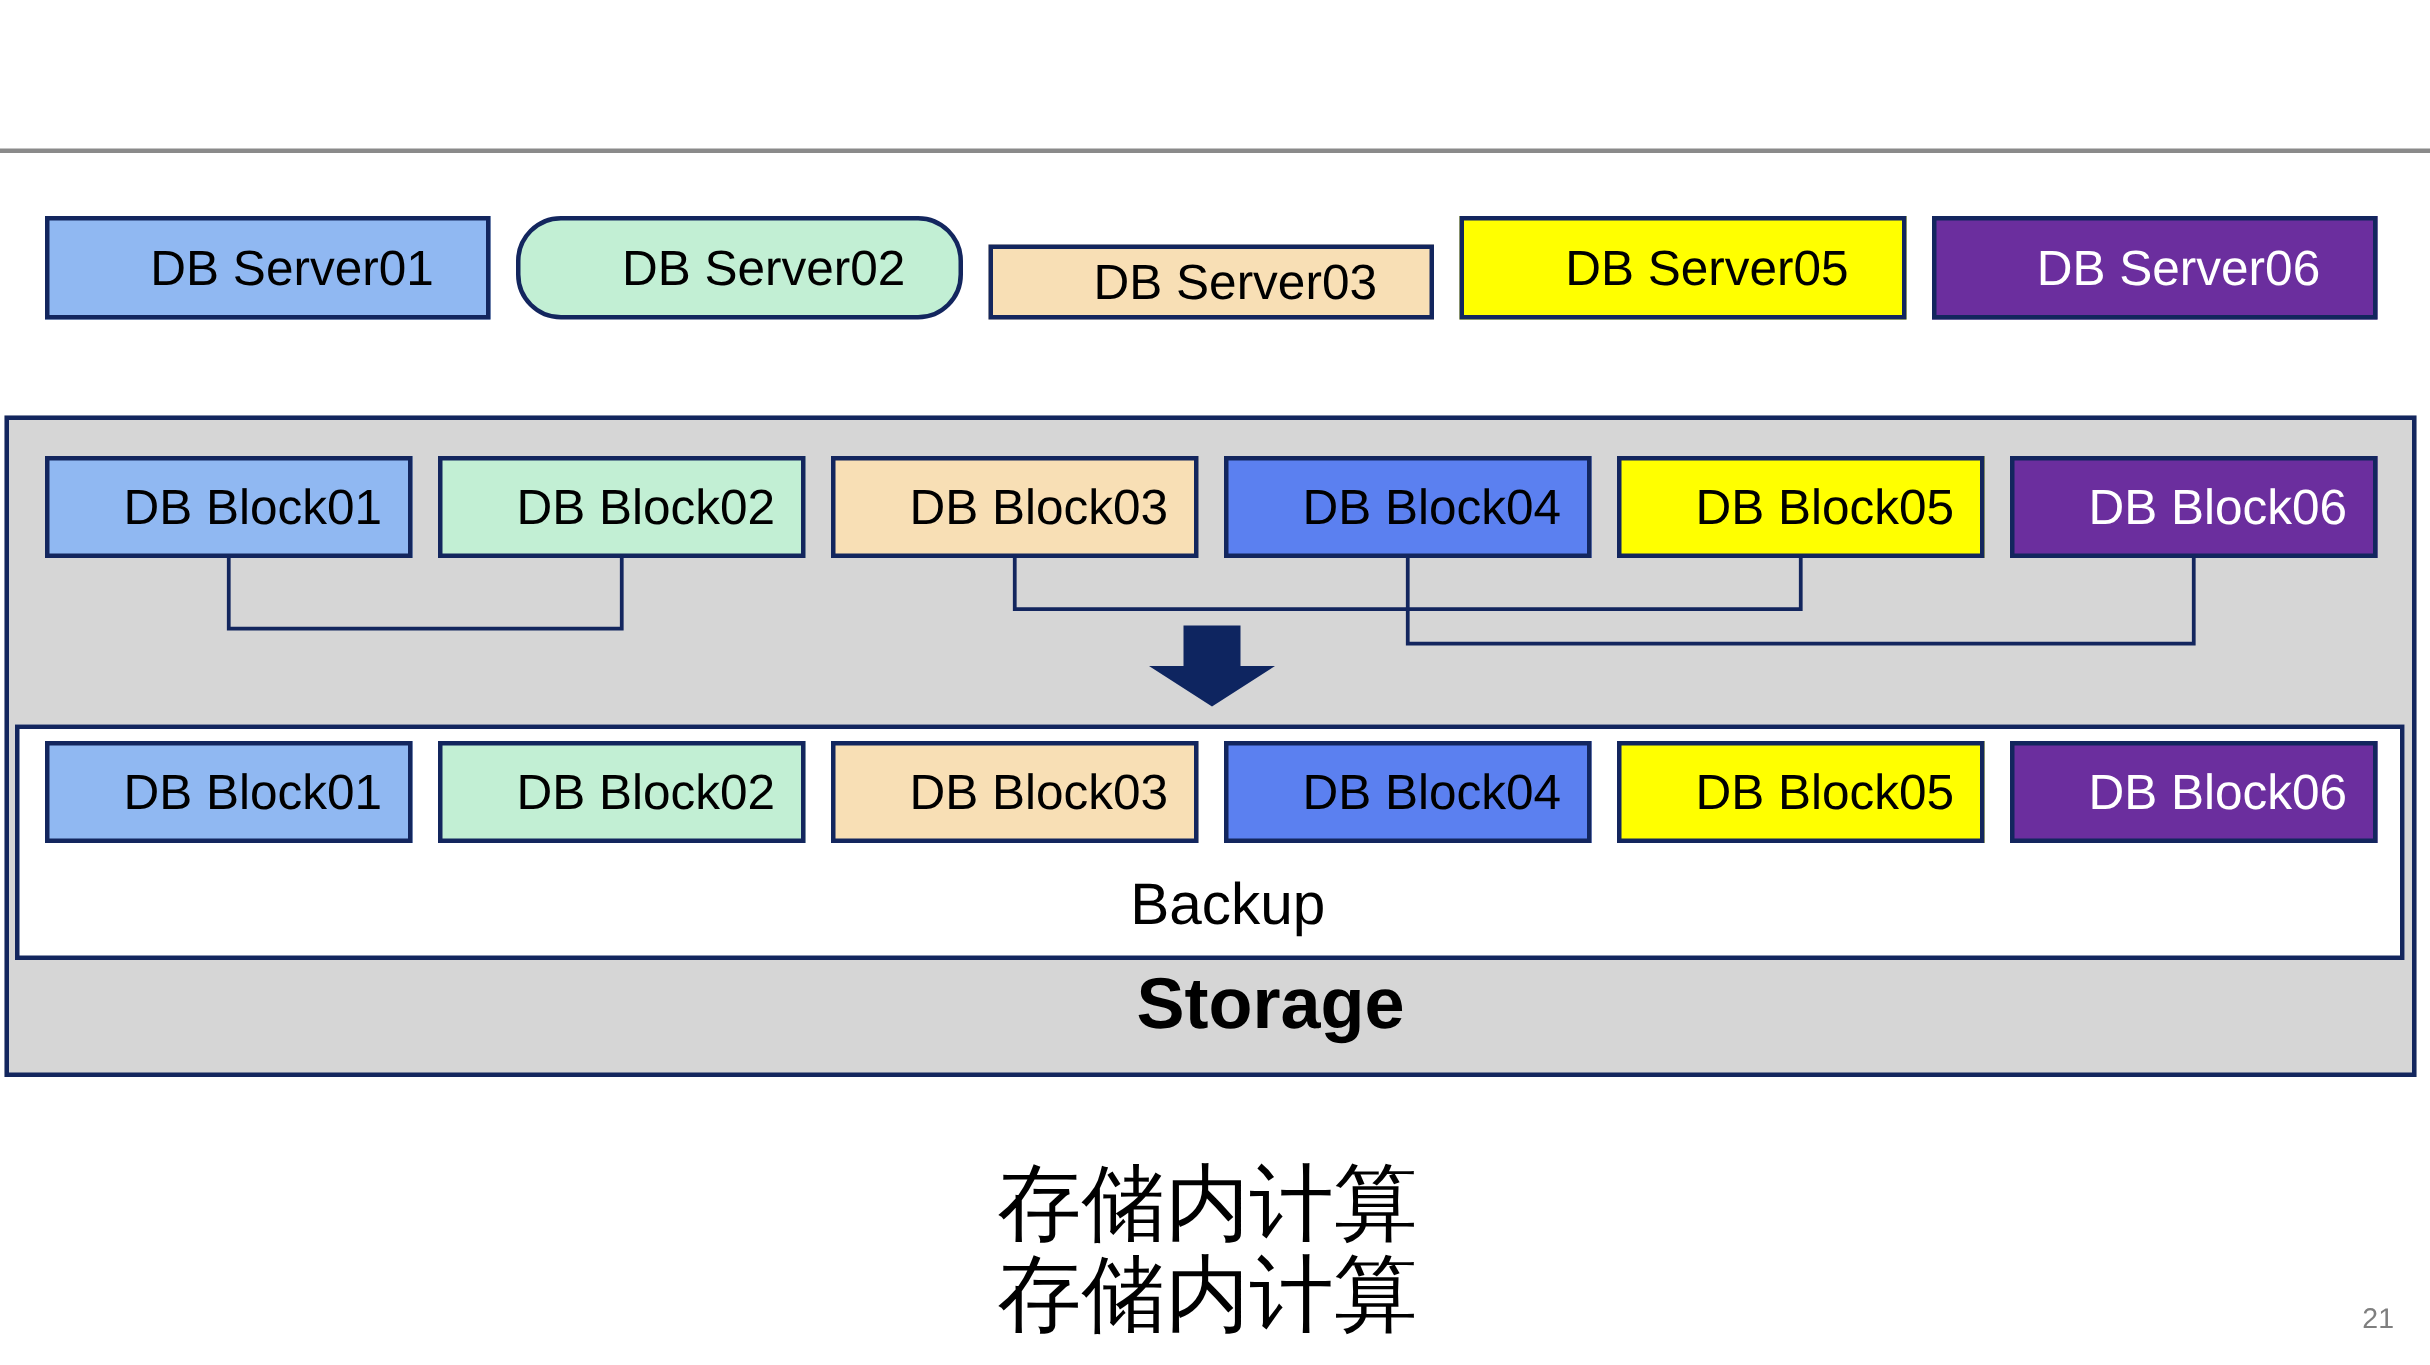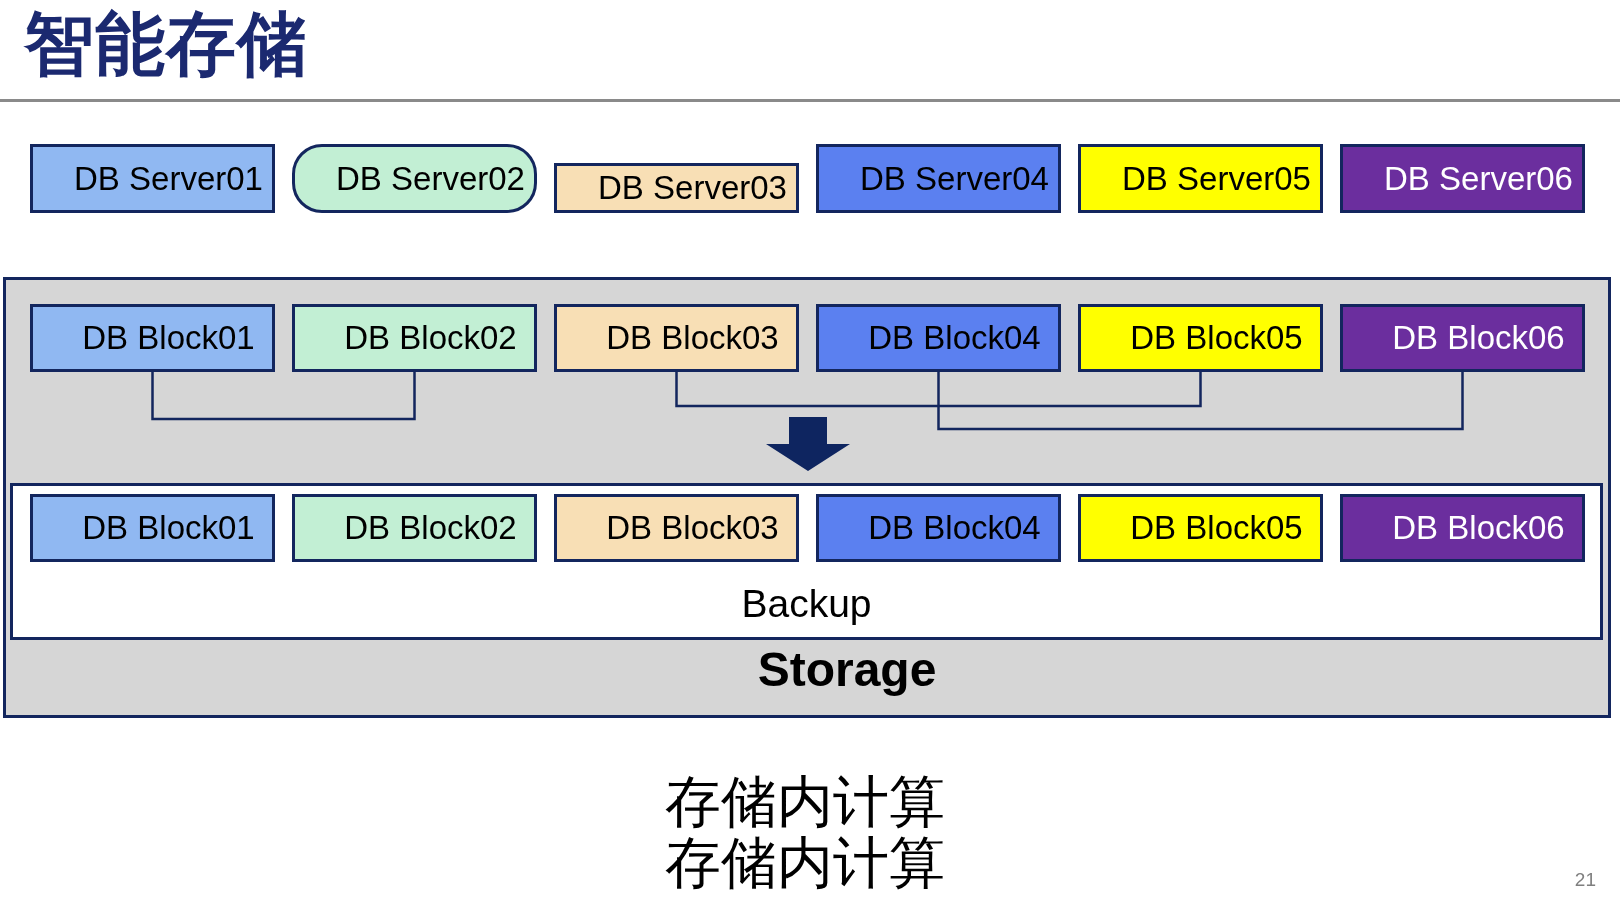--- a/index.html
+++ b/index.html
@@ -24,46 +24,44 @@
   }
   .block-row-source{left:24px;top:24px;width:1555px;height:68px;}
   .connector-layer{position:absolute;left:0;top:0;width:1620px;height:910px;pointer-events:none;}
   .backup-box{
     position:absolute;left:4px;top:203px;width:1593px;height:157px;
     box-sizing:border-box;border:3px solid;background:#ffffff;
   }
   .block-row-backup{left:17px;top:8px;width:1555px;height:68px;}
   .backup-label{
     position:absolute;left:0;top:98px;width:100%;text-align:center;
-    font-size:39px;line-height:1;
+    font-size:39px;line-height:1;padding-left:12px;
   }
   .storage-label{
     position:absolute;left:0;top:366px;width:100%;text-align:center;
     font-size:48px;font-weight:700;line-height:1;
   }
   .caption{
     position:absolute;left:0;top:748px;width:1610px;text-align:center;
     font-size:56px;line-height:61px;
   }
   .page-number{position:absolute;right:24px;top:869px;font-size:19px;}
 </style>
 </head>
 <body>
 
 <div class="slide">
 
-  <h1 class="title" style="color: rgb(27, 41, 112);">智能存储</h1>
 
   <div class="divider" style="background-color: rgb(138, 138, 138);"></div>
 
   <div class="row server-row">
     <div class="box" style="background-color: rgb(144, 184, 242); color: rgb(0, 0, 0); border-color: rgb(19, 38, 94);">DB Server01</div>
     <div class="box" style="background-color: rgb(194, 239, 212); color: rgb(0, 0, 0); border-color: rgb(19, 38, 94); border-radius: 30px;">DB Server02</div>
     <div class="box" style="background-color: rgb(248, 223, 181); color: rgb(0, 0, 0); border-color: rgb(19, 38, 94); margin-top: 19px;">DB Server03</div>
-    <div class="box" style="background-color: rgb(91, 128, 240); color: rgb(0, 0, 0); border-color: rgb(19, 38, 94);">DB Server04</div>
     <div class="box" style="background-color: rgb(255, 255, 0); color: rgb(0, 0, 0); border-color: rgb(19, 38, 94);">DB Server05</div>
     <div class="box" style="background-color: rgb(107, 46, 158); color: rgb(255, 255, 255); border-color: rgb(19, 38, 94);">DB Server06</div>
   </div>
 
   <div class="storage-panel" style="background-color: rgb(214, 214, 214); border-color: rgb(19, 38, 94);">
 
     <div class="row block-row-source">
       <div class="box" style="background-color: rgb(144, 184, 242); color: rgb(0, 0, 0); border-color: rgb(19, 38, 94);">DB Block01</div>
       <div class="box" style="background-color: rgb(194, 239, 212); color: rgb(0, 0, 0); border-color: rgb(19, 38, 94);">DB Block02</div>
       <div class="box" style="background-color: rgb(248, 223, 181); color: rgb(0, 0, 0); border-color: rgb(19, 38, 94);">DB Block03</div>

